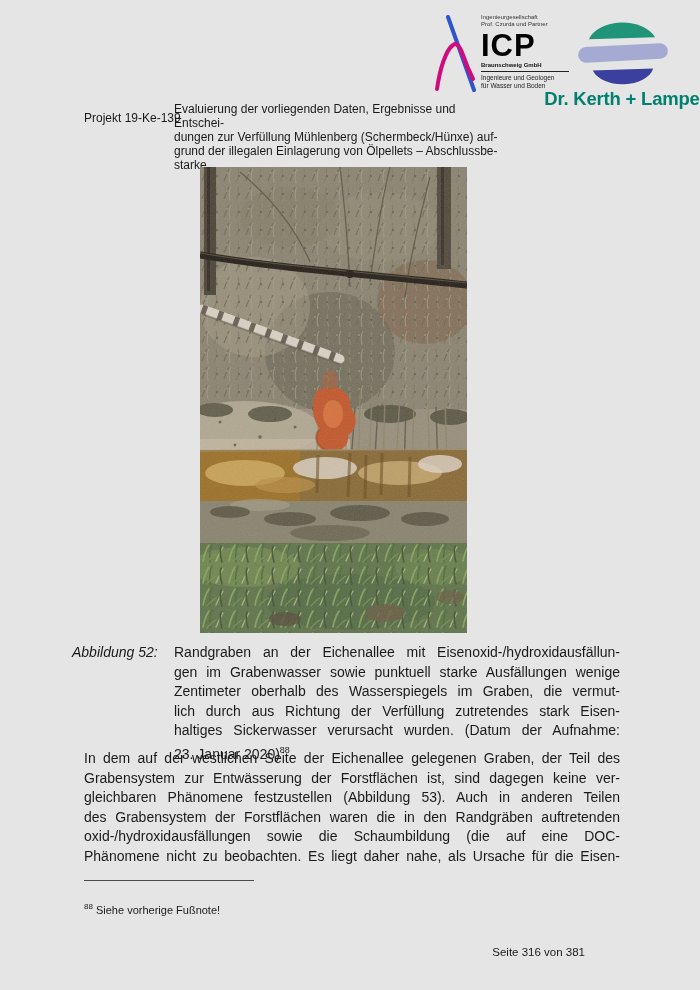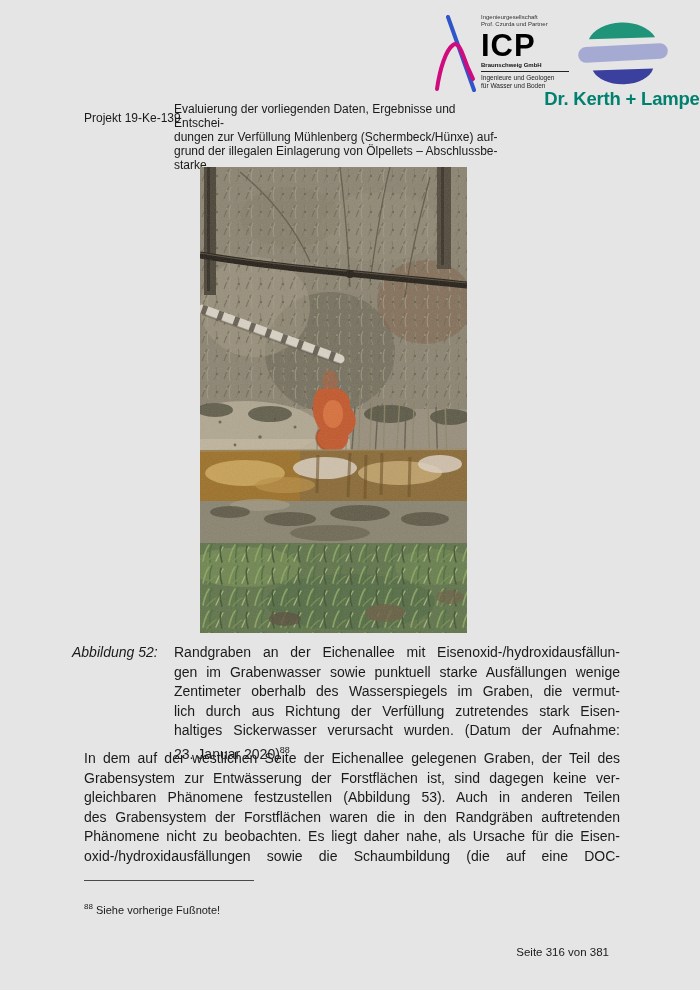--- a/index.html
+++ b/index.html
@@ -37,21 +37,21 @@
 
   
   .body-text{position:absolute;left:84px;top:749px;width:536px;font-size:14px;line-height:19.5px;}
 
   
   .fn-rule{position:absolute;left:84px;top:880px;width:170px;border-top:1px solid #4a4a4a;}
   .fn{position:absolute;left:84px;top:900px;font-size:11px;line-height:13px;}
   .fn sup{font-size:8px;}
 
   
-  .footer{position:absolute;left:92px;top:946px;width:517px;text-align:right;font-size:11.5px;}
+  .footer{position:absolute;left:68px;top:946px;width:517px;text-align:right;font-size:11.5px;}
 </style>
 </head>
 <body>
 
 <div class="page">
 
   <div class="icp-logo">
     <svg class="icp-mark" viewBox="0 0 42 78">
       <line x1="14" y1="3" x2="40" y2="76" stroke="#2f55c8" stroke-width="4" stroke-linecap="round"></line>
       <path d="M3,75 C6,54 12,36 19,31 C23,28 26,33 29,41 C32,50 36,59 39,65" fill="none" stroke="#cf0b7e" stroke-width="4" stroke-linecap="round"></path>
@@ -229,22 +229,22 @@
     <div class="cap-last">
       <span>23. Januar 2020)</span><sup>88</sup>
     </div>
   </div>
 
   <div class="body-text">
     <div class="jline">In dem auf der westlichen Seite der Eichenallee gelegenen Graben, der Teil des</div>
     <div class="jline">Grabensystem zur Entwässerung der Forstflächen ist, sind dagegen keine ver-</div>
     <div class="jline">gleichbaren Phänomene festzustellen (Abbildung 53). Auch in anderen Teilen</div>
     <div class="jline">des Grabensystem der Forstflächen waren die in den Randgräben auftretenden</div>
+    <div class="jline">oxid-/hydroxidausfällungen sowie die Schaumbildung (die auf eine DOC-</div>
     <div class="jline">Phänomene nicht zu beobachten. Es liegt daher nahe, als Ursache für die Eisen-</div>
-    <div class="jline">oxid-/hydroxidausfällungen sowie die Schaumbildung (die auf eine DOC-</div>
   </div>
 
   <div class="fn-rule"></div>
   <div class="fn">
     <sup>88</sup>
     <span>Siehe vorherige Fußnote!</span>
   </div>
 
   <div class="footer">Seite 316 von 381</div>
 

